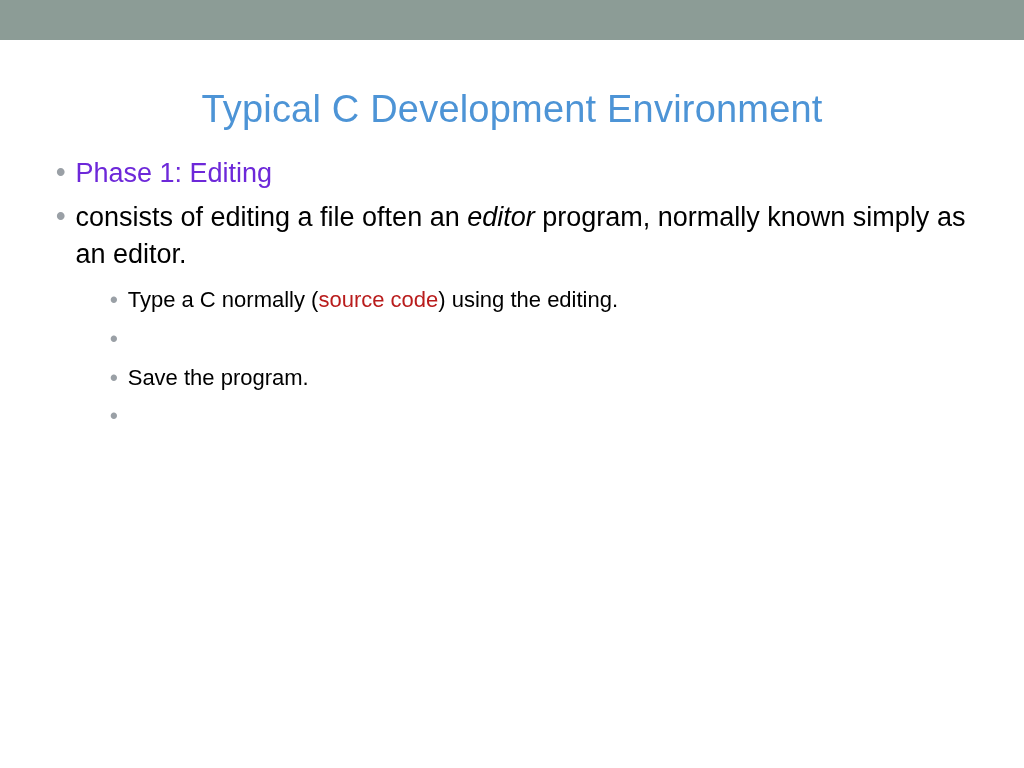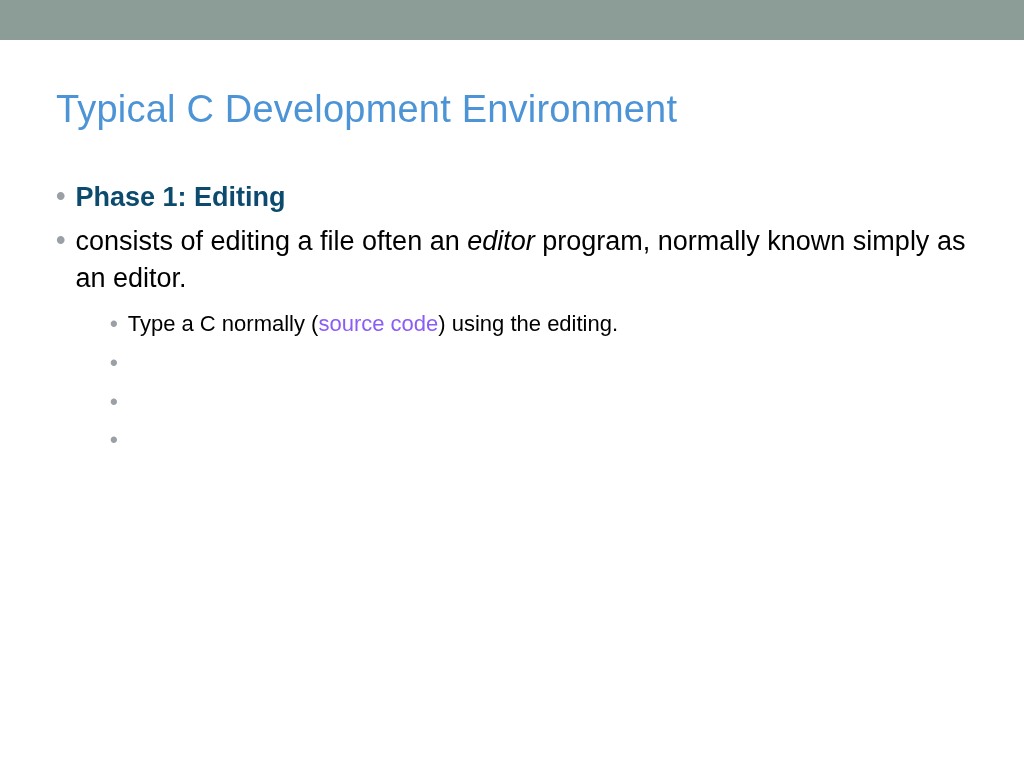--- a/index.html
+++ b/index.html
@@ -19,43 +19,44 @@
       height: 40px;
       background: #8c9c96;
     }
     .content {
       padding: 48px 56px 0 56px;
     }
     .title {
       font-size: 38px;
       font-weight: 400;
       color: #4d94d6;
-      margin-bottom: 48px;
+      margin-bottom: 24px;
       letter-spacing: 0.2px;
+      text-align: center;
     }
     .bullet-row {
       display: flex;
       align-items: flex-start;
       margin-bottom: 8px;
     }
     .bullet-main {
       color: #9aa0a6;
       font-size: 27px;
       margin-right: 10px;
       line-height: 1.3;
       font-weight: bold;
     }
     .bullet-text {
       font-size: 27px;
       color: #000000;
       line-height: 1.35;
     }
     .phase-heading {
-      color: #0c4a6e;
-      font-weight: bold;
+      color: #6d28d9;
+      font-weight: normal;
     }
     .italic {
       font-style: italic;
     }
     .sub-list {
       margin-top: 14px;
       padding-left: 54px;
     }
     .sub-bullet-row {
       display: flex;
@@ -68,21 +69,21 @@
       margin-right: 10px;
       line-height: 1.3;
       font-weight: bold;
     }
     .sub-text {
       font-size: 22px;
       color: #000000;
       line-height: 1.3;
     }
     .link-text {
-      color: #8b5cf6;
+      color: #b91c1c;
     }
   </style>
 </head>
 <body>
 
 <div class="top-bar"></div>
 
 <div class="content">
   <h1 class="title">Typical C Development Environment</h1>
 
@@ -103,18 +104,19 @@
       <span class="bullet-sub">•</span>
       <span class="sub-text">
         <span>Type a C normally (</span><span class="link-text">source code</span><span>) using the editing.</span>
       </span>
     </div>
     <div class="sub-bullet-row">
       <span class="bullet-sub">•</span>
     </div>
     <div class="sub-bullet-row">
       <span class="bullet-sub">•</span>
+      <span class="sub-text">Save the program.</span>
     </div>
     <div class="sub-bullet-row">
       <span class="bullet-sub">•</span>
     </div>
   </div>
 </div>
 
 </body></html>

